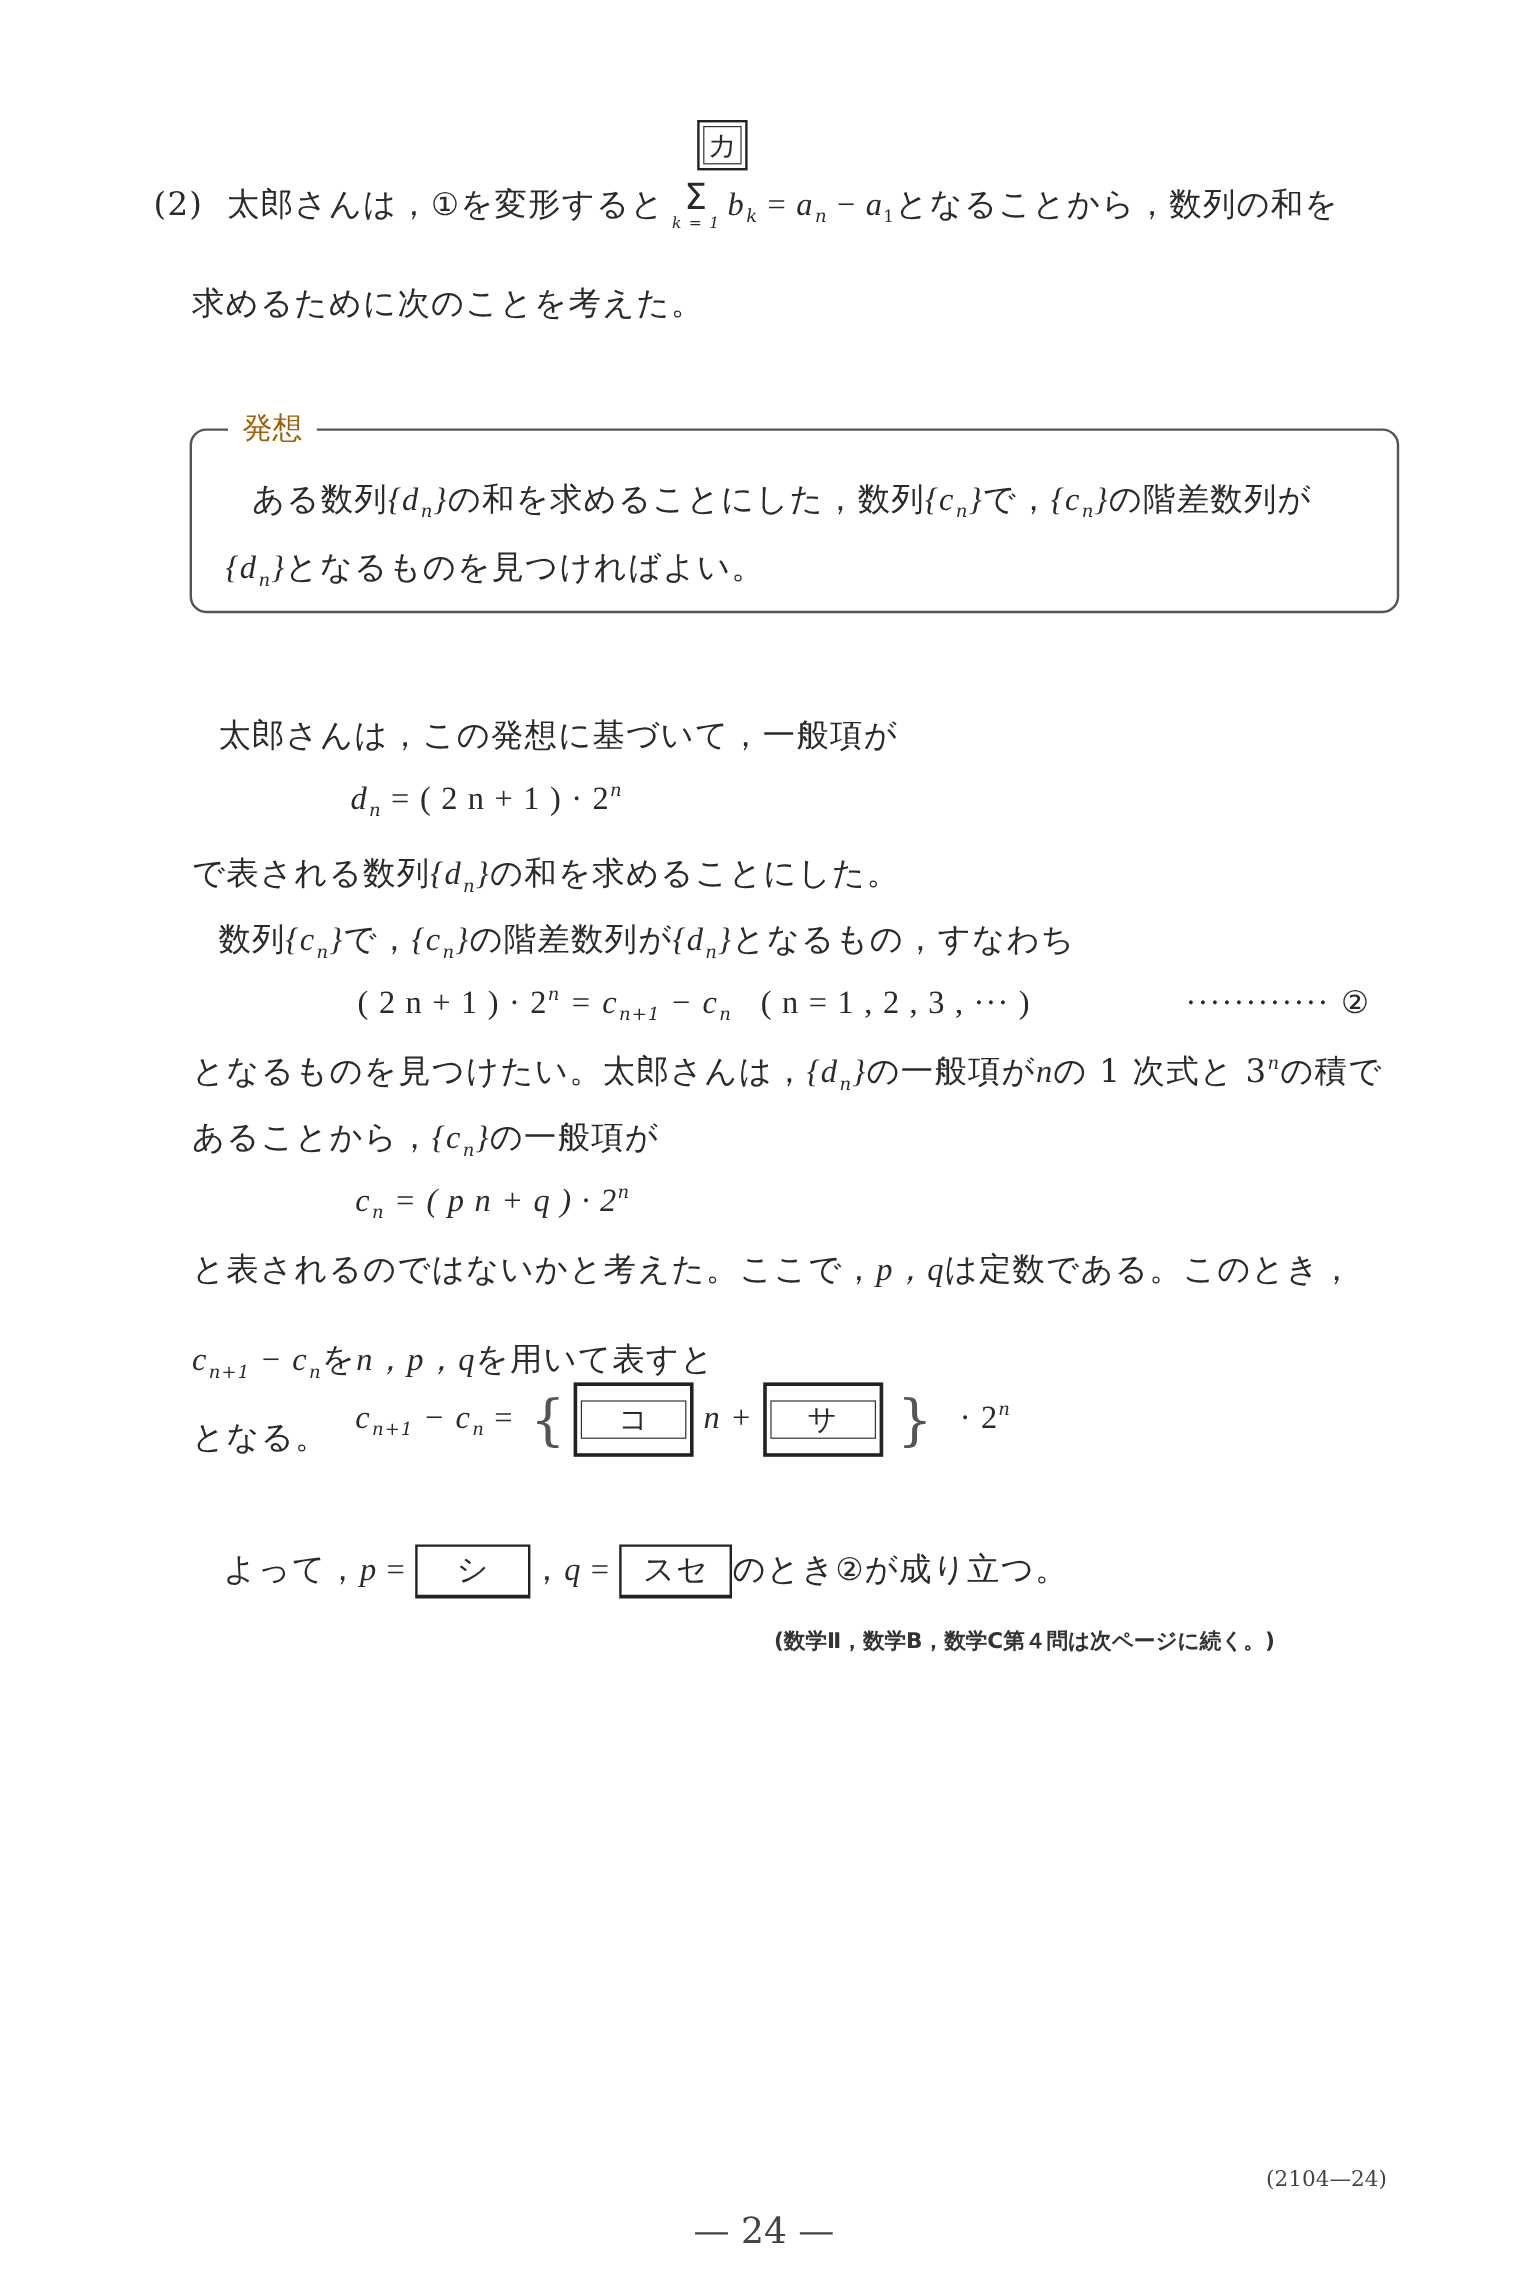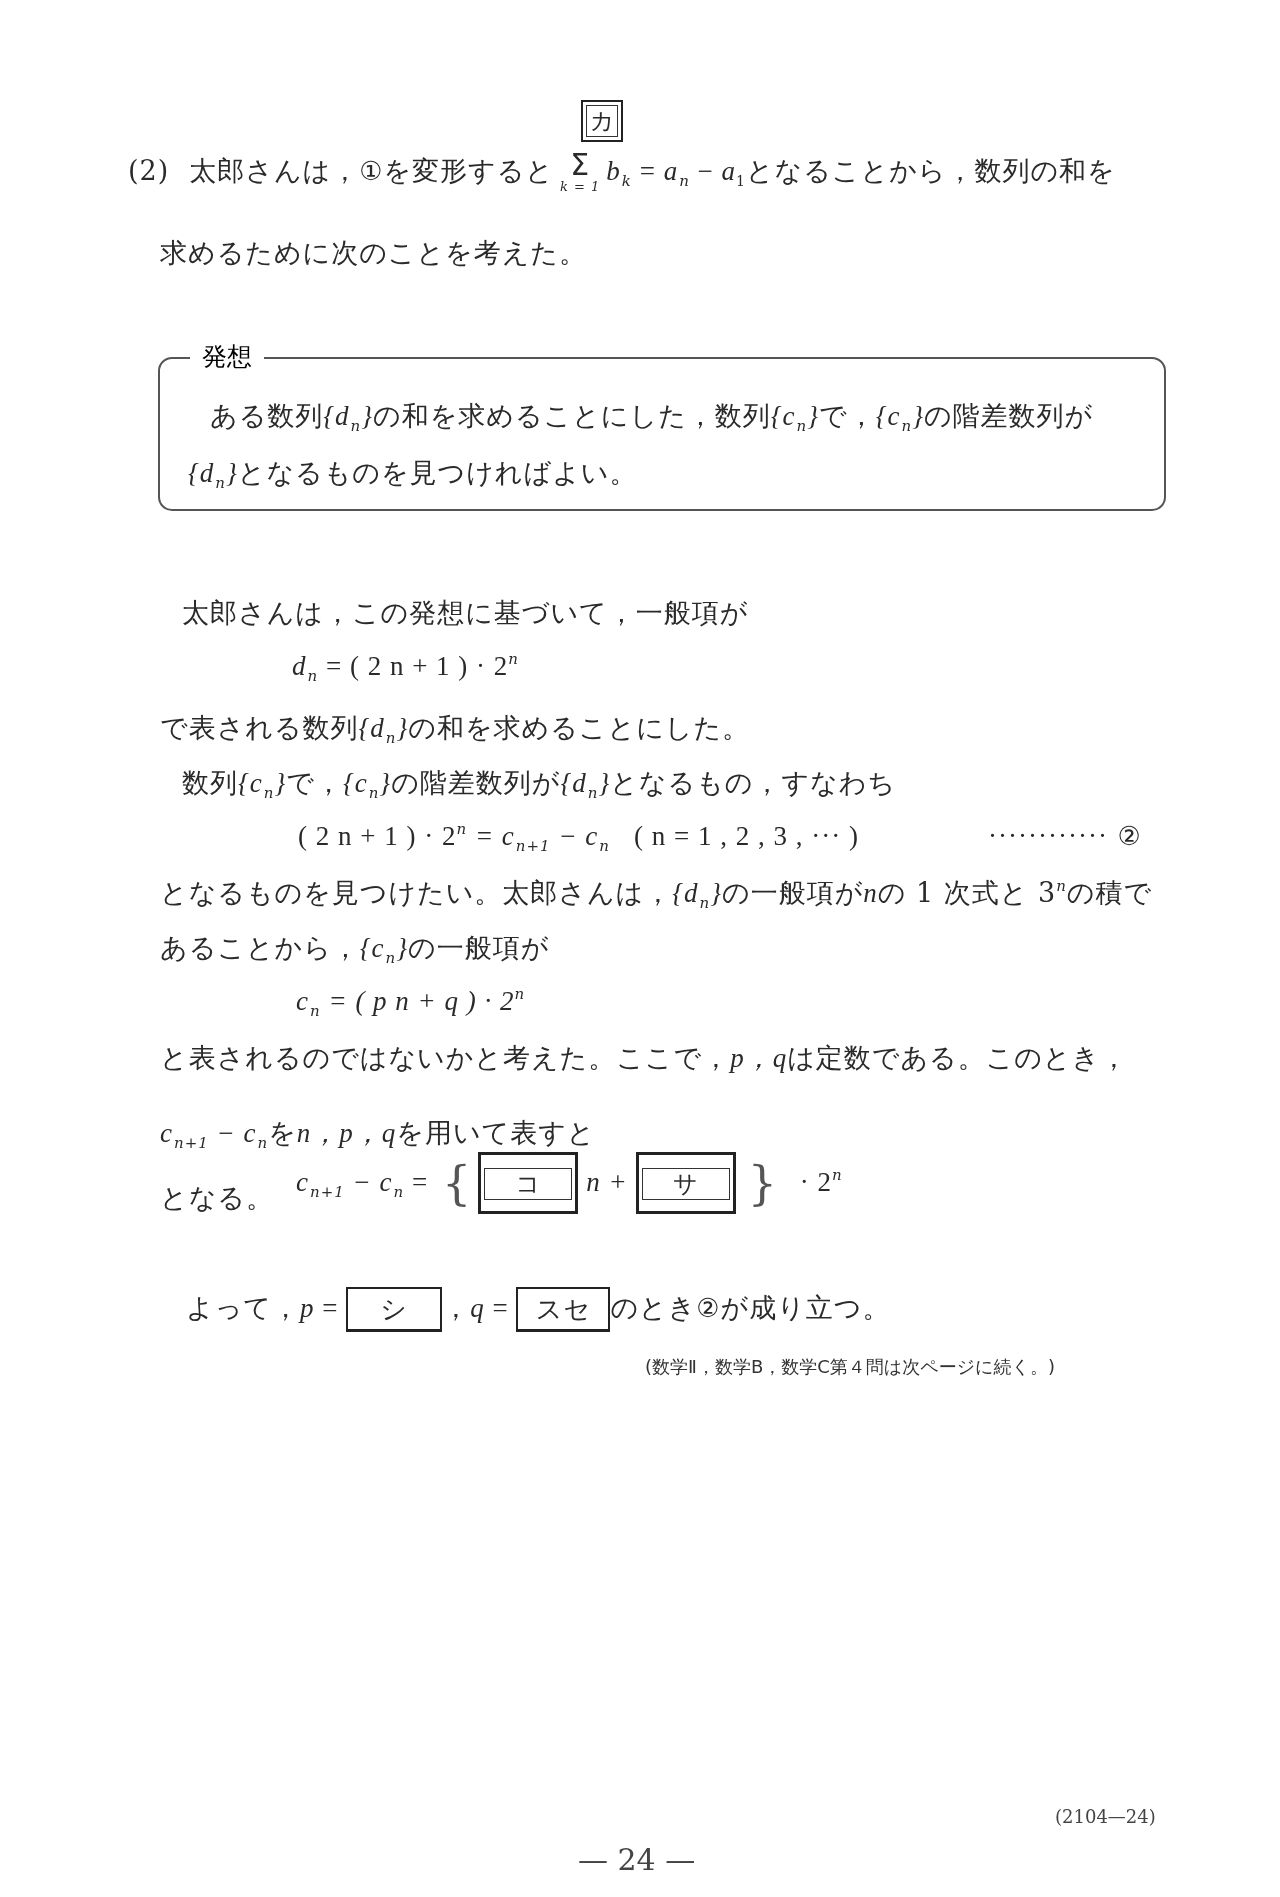--- a/index.html
+++ b/index.html
@@ -32,28 +32,28 @@
     text-align: center; font-family: "DejaVu Sans", sans-serif; font-size: 26px; line-height: 40px;
   }
 
   
   .frame {
     position: absolute; left: 158px; top: 357px; width: 1004px; height: 150px;
     border: 2px solid #555; border-radius: 14px;
   }
   .frame-label {
     position: absolute; left: 190px; top: 340px; padding: 0 12px; background: #fff;
-    font-family: "DejaVu Sans", sans-serif; font-size: 25px; color: #000000;
+    font-family: "DejaVu Sans", sans-serif; font-size: 25px; color: #a16207;
   }
   .sum {
     display: inline-block; position: relative; vertical-align: middle; text-align: center; margin: 0 6px;
   }
   .sum .sig { font-family: "DejaVu Sans", sans-serif; font-size: 30px; line-height: 30px; display: block; }
   .sum .lim { font-size: 13px; font-style: italic; display: block; line-height: 14px; }
-  .footnote { font-family: "DejaVu Sans", sans-serif; font-weight: normal; font-size: 18px; color: #333; }
+  .footnote { font-family: "DejaVu Sans", sans-serif; font-weight: bold; font-size: 18px; color: #333; }
   .pageno { font-size: 30px; color: #444; }
   .code { font-size: 18px; color: #444; }
 </style>
 </head>
 <body>
 
 <div class="abs" style="left:581px; top:100px;">
   <span class="dbox" style="border-width:2px; padding:3px;"><span style="width:30px; line-height:30px; font-size:24px;">カ</span></span>
 </div>
 

